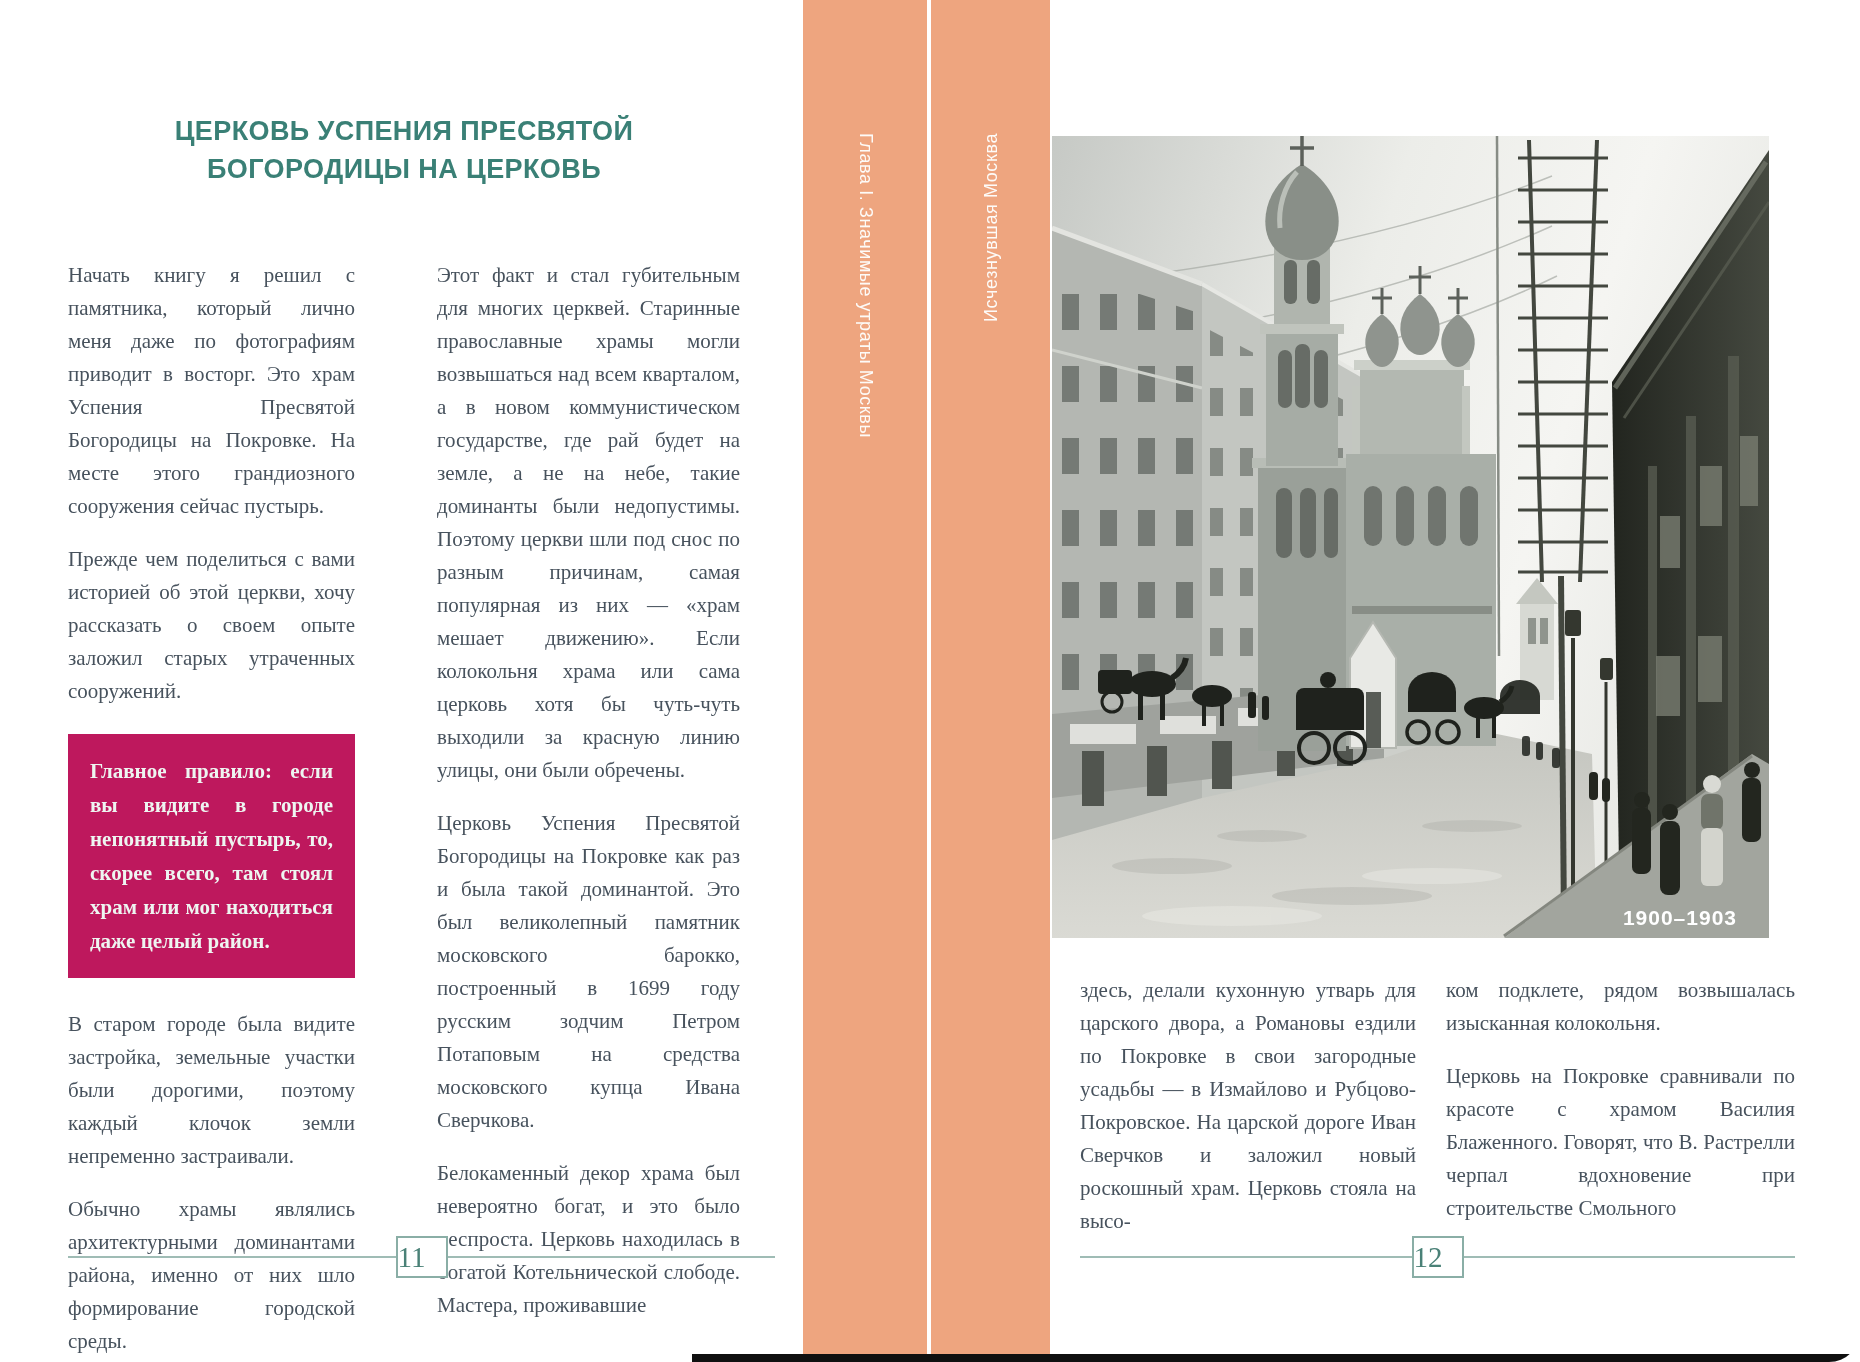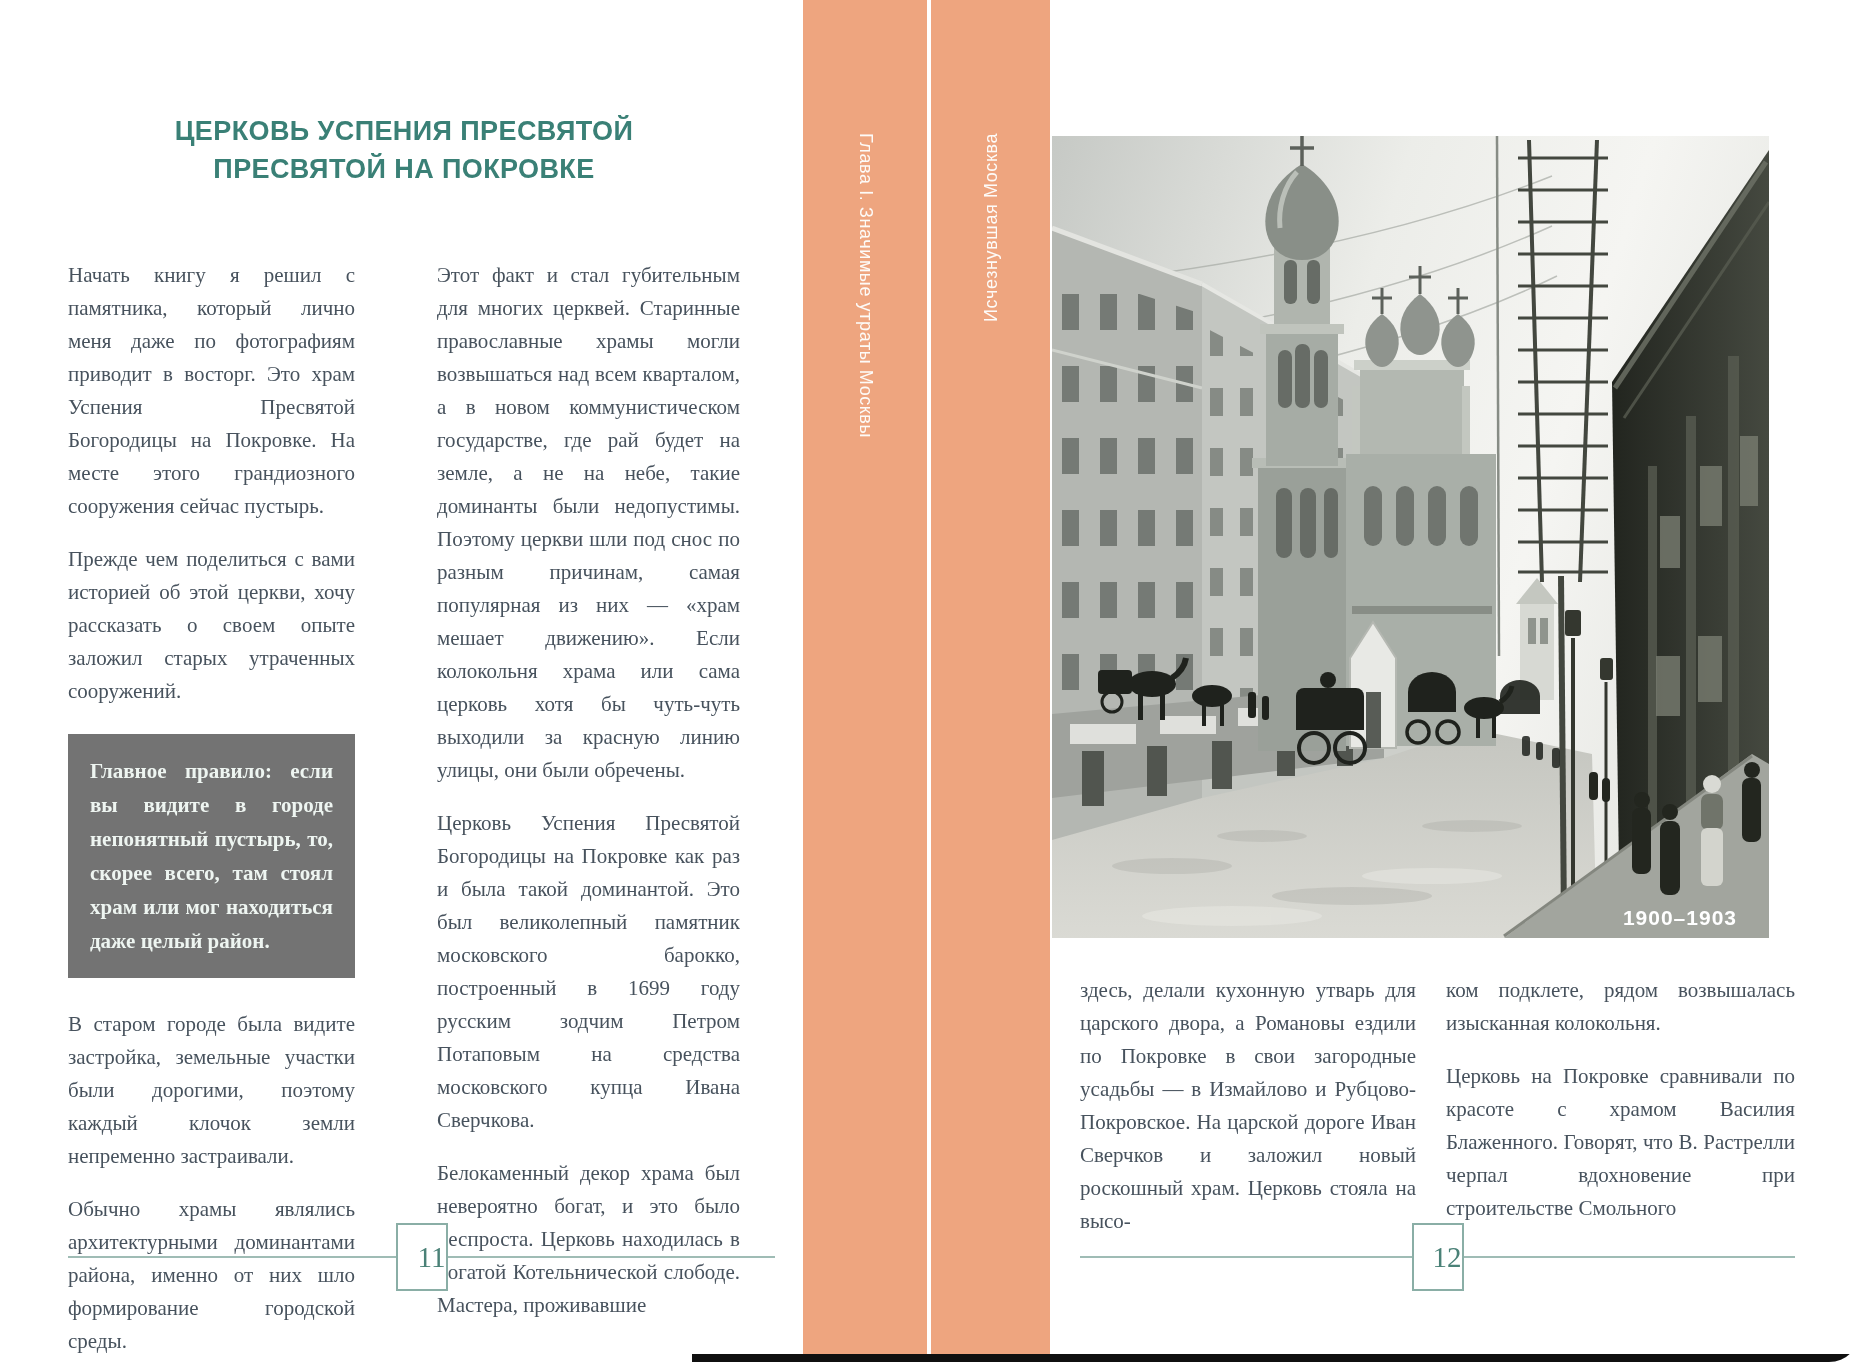--- a/index.html
+++ b/index.html
@@ -14,21 +14,21 @@
     font-family:"Liberation Sans",sans-serif;font-weight:bold;
     font-size:27px;line-height:38px;letter-spacing:.4px;color:#3a8076;
   }
   .title .tl{display:block;}
   .cols{display:flex;margin-top:55px;}
   .col-1{width:287px;margin-right:82px;}
   .col-2{width:303px;}
   .body-p{margin:16px 0 20px 0;font-size:21px;line-height:33px;text-align:justify;}
   .body-p:last-child{margin-bottom:0;}
   .callout{
-    background:#737373;color:#eef5f1;font-weight:bold;
+    background:#be185d;color:#eef5f1;font-weight:bold;
     padding:20px 22px;margin:26px 0 30px 0;
     font-size:21px;line-height:34px;text-align:justify;
   }
   
   .strip{position:absolute;top:0;height:1362px;background:#eea57f;}
   .strip-a{left:803px;width:124px;}
   .strip-b{left:931px;width:119px;}
   .vtext{
     position:absolute;top:133px;left:50%;
     color:#fdfbf8;font-family:"Liberation Sans",sans-serif;
@@ -50,35 +50,35 @@
   .rcol{position:absolute;top:958px;}
   .rcol-1{left:1080px;width:336px;}
   .rcol-2{left:1446px;width:349px;}
   
   .footer{position:absolute;height:56px;top:1229px;}
   .footer-left{left:68px;width:707px;}
   .footer-right{left:1080px;width:715px;}
   .footer .rule{position:absolute;left:0;right:0;top:27px;height:2px;background:#9fbcb5;}
   .numbox{
     position:absolute;left:50%;top:28px;transform:translate(-50%,-50%);
-    width:52px;height:68px;background:#ffffff;border:2px solid #8aaea6;
-    display:flex;align-items:center;justify-content:flex-end;box-sizing:border-box;
+    width:52px;height:42px;background:#ffffff;border:2px solid #8aaea6;
+    display:flex;align-items:center;justify-content:flex-start;box-sizing:border-box;
     font-family:"Liberation Serif",serif;font-size:29px;color:#4a8177;
   }
   .bottom-edge{position:absolute;left:692px;right:0;bottom:0;height:8px;background:#101010;}
 </style>
 </head>
 <body>
 
 <div class="spread">
 
   <section class="page-left">
     <h1 class="title">
       <span class="tl">ЦЕРКОВЬ УСПЕНИЯ ПРЕСВЯТОЙ</span>
-      <span class="tl">ПРЕСВЯТОЙ НА ПОКРОВКЕ</span>
+      <span class="tl">БОГОРОДИЦЫ НА ЦЕРКОВЬ</span>
     </h1>
     <div class="cols">
       <div class="col-1">
         <p class="body-p">Начать книгу я решил с памятника, который лично меня даже по фотографиям приводит в восторг. Это храм Успения Пресвятой Богородицы на Покровке. На месте этого грандиозного сооружения сейчас пустырь.</p>
         <p class="body-p">Прежде чем поделиться с вами историей об этой церкви, хочу рассказать о своем опыте заложил старых утраченных сооружений.</p>
         <div class="callout">Главное правило: если вы видите в городе непонятный пустырь, то, скорее всего, там стоял храм или мог находиться даже целый район.</div>
         <p class="body-p">В старом городе была видите застройка, земельные участки были дорогими, поэтому каждый клочок земли непременно застраивали.</p>
         <p class="body-p">Обычно храмы являлись архитектурными доминантами района, именно от них шло формирование городской среды.</p>
       </div>
       <div class="col-2">

